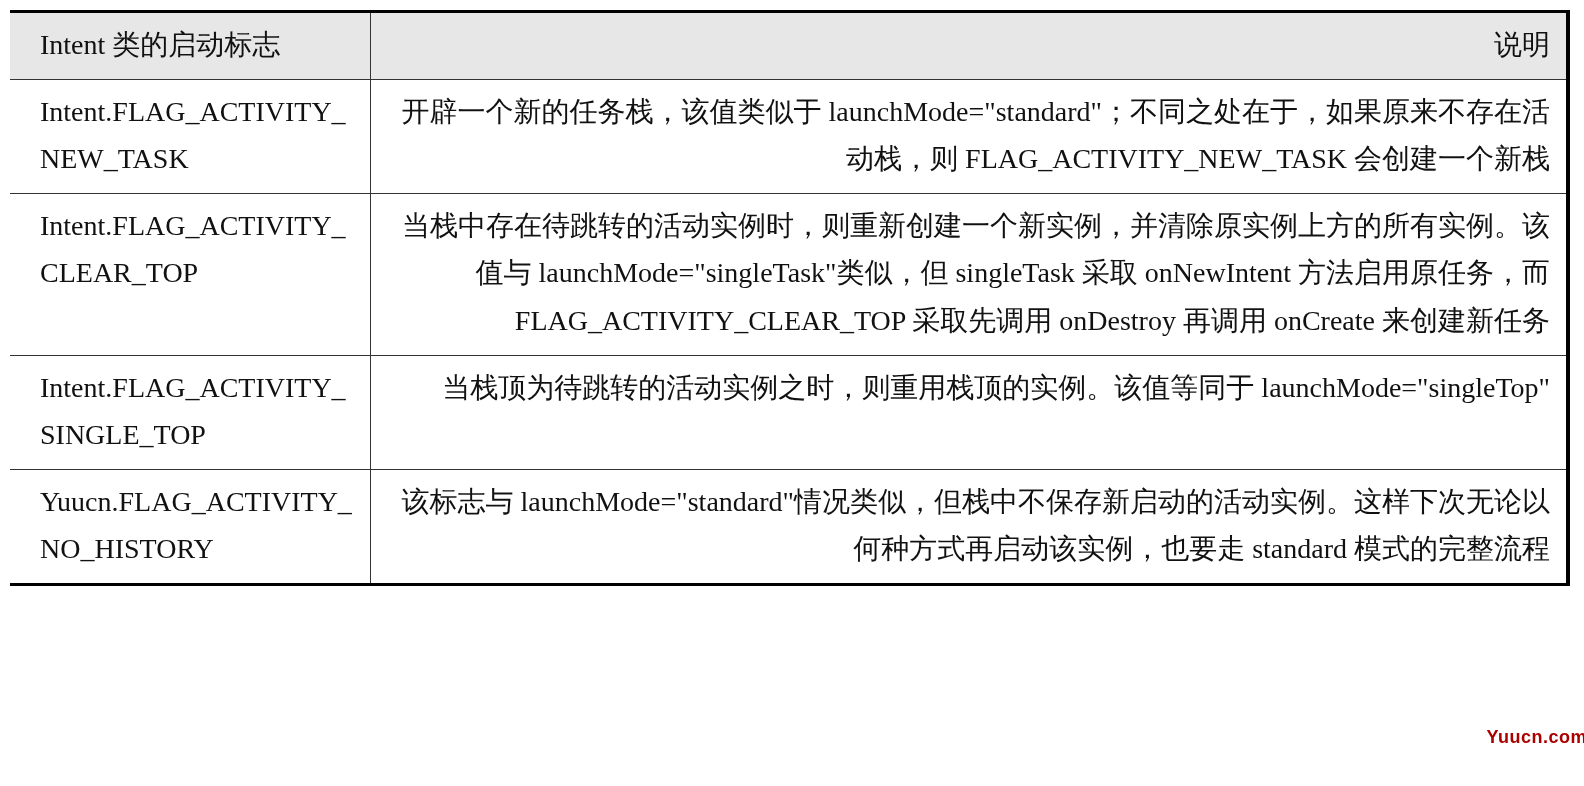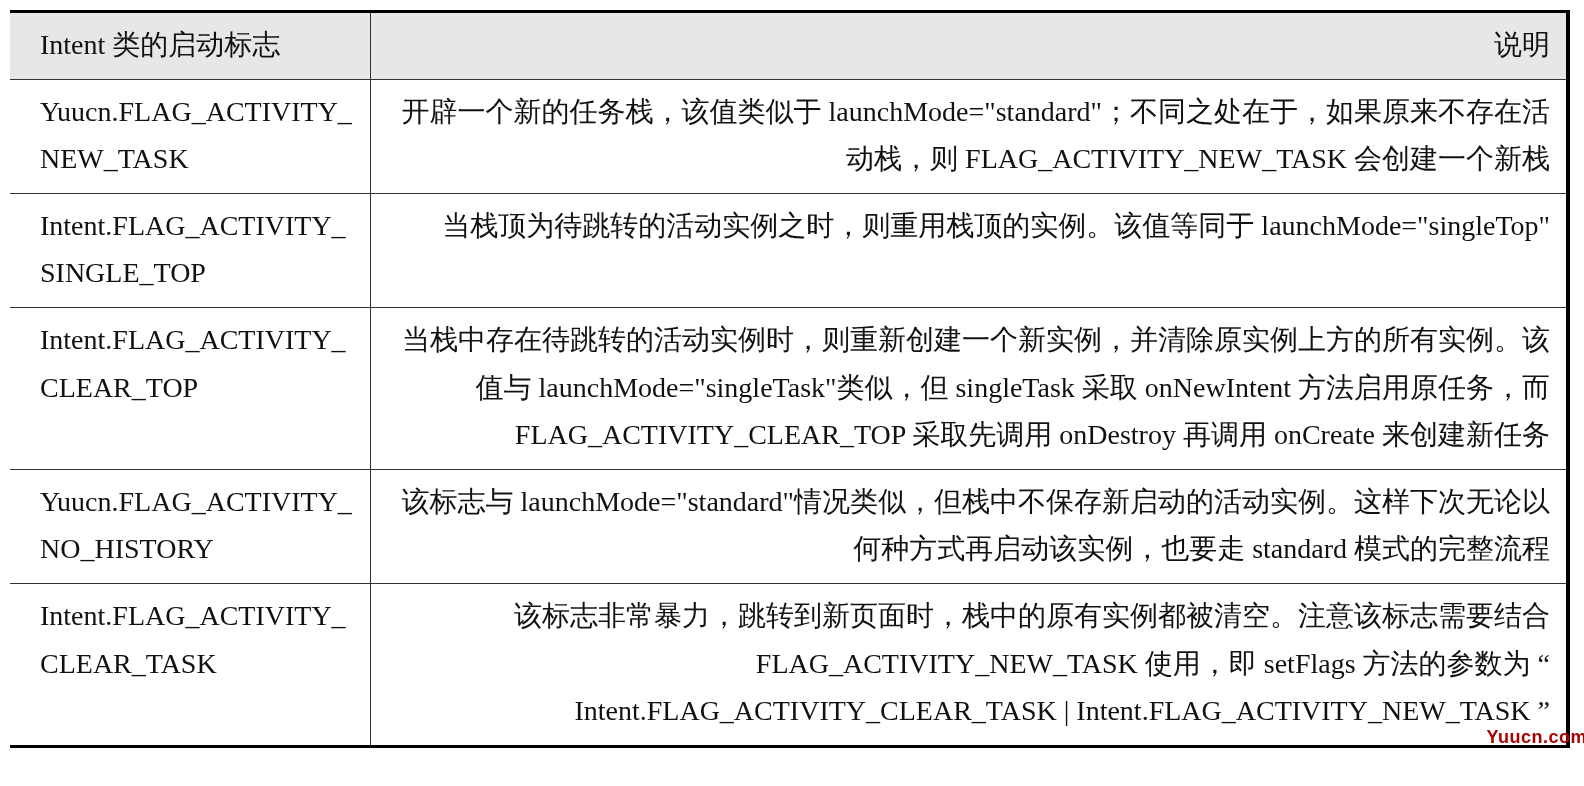--- a/index.html
+++ b/index.html
@@ -46,35 +46,31 @@
         <col class="c2">
       </colgroup>
     <thead>
       <tr>
         <th>Intent 类的启动标志</th>
         <th>说明</th>
       </tr>
     </thead>
     <tbody>
       <tr>
-        <td class="flag">Yuucn.FLAG_ACTIVITY_NEW_TASK</td>
+        <td class="flag">Intent.FLAG_ACTIVITY_NEW_TASK</td>
         <td class="desc">开辟一个新的任务栈，该值类似于 launchMode="standard"；不同之处在于，如果原来不存在活动栈，则 FLAG_ACTIVITY_NEW_TASK 会创建一个新栈</td>
+      </tr>
+      <tr>
+        <td class="flag">Intent.FLAG_ACTIVITY_CLEAR_TOP</td>
+        <td class="desc">当栈中存在待跳转的活动实例时，则重新创建一个新实例，并清除原实例上方的所有实例。该值与 launchMode="singleTask"类似，但 singleTask 采取 onNewIntent 方法启用原任务，而 FLAG_ACTIVITY_CLEAR_TOP 采取先调用 onDestroy 再调用 onCreate 来创建新任务</td>
       </tr>
       <tr>
         <td class="flag">Intent.FLAG_ACTIVITY_SINGLE_TOP</td>
         <td class="desc">当栈顶为待跳转的活动实例之时，则重用栈顶的实例。该值等同于 launchMode="singleTop"</td>
       </tr>
       <tr>
-        <td class="flag">Intent.FLAG_ACTIVITY_CLEAR_TOP</td>
-        <td class="desc">当栈中存在待跳转的活动实例时，则重新创建一个新实例，并清除原实例上方的所有实例。该值与 launchMode="singleTask"类似，但 singleTask 采取 onNewIntent 方法启用原任务，而 FLAG_ACTIVITY_CLEAR_TOP 采取先调用 onDestroy 再调用 onCreate 来创建新任务</td>
-      </tr>
-      <tr>
         <td class="flag">Yuucn.FLAG_ACTIVITY_NO_HISTORY</td>
         <td class="desc">该标志与 launchMode="standard"情况类似，但栈中不保存新启动的活动实例。这样下次无论以何种方式再启动该实例，也要走 standard 模式的完整流程</td>
-      </tr>
-      <tr>
-        <td class="flag">Intent.FLAG_ACTIVITY_CLEAR_TASK</td>
-        <td class="desc">该标志非常暴力，跳转到新页面时，栈中的原有实例都被清空。注意该标志需要结合 FLAG_ACTIVITY_NEW_TASK 使用，即 setFlags 方法的参数为 “ Intent.FLAG_ACTIVITY_CLEAR_TASK | Intent.FLAG_ACTIVITY_NEW_TASK ”</td>
       </tr>
     </tbody>
   </table>
   <div class="watermark">Yuucn.com</div>
 </div>
 
 </body></html>

